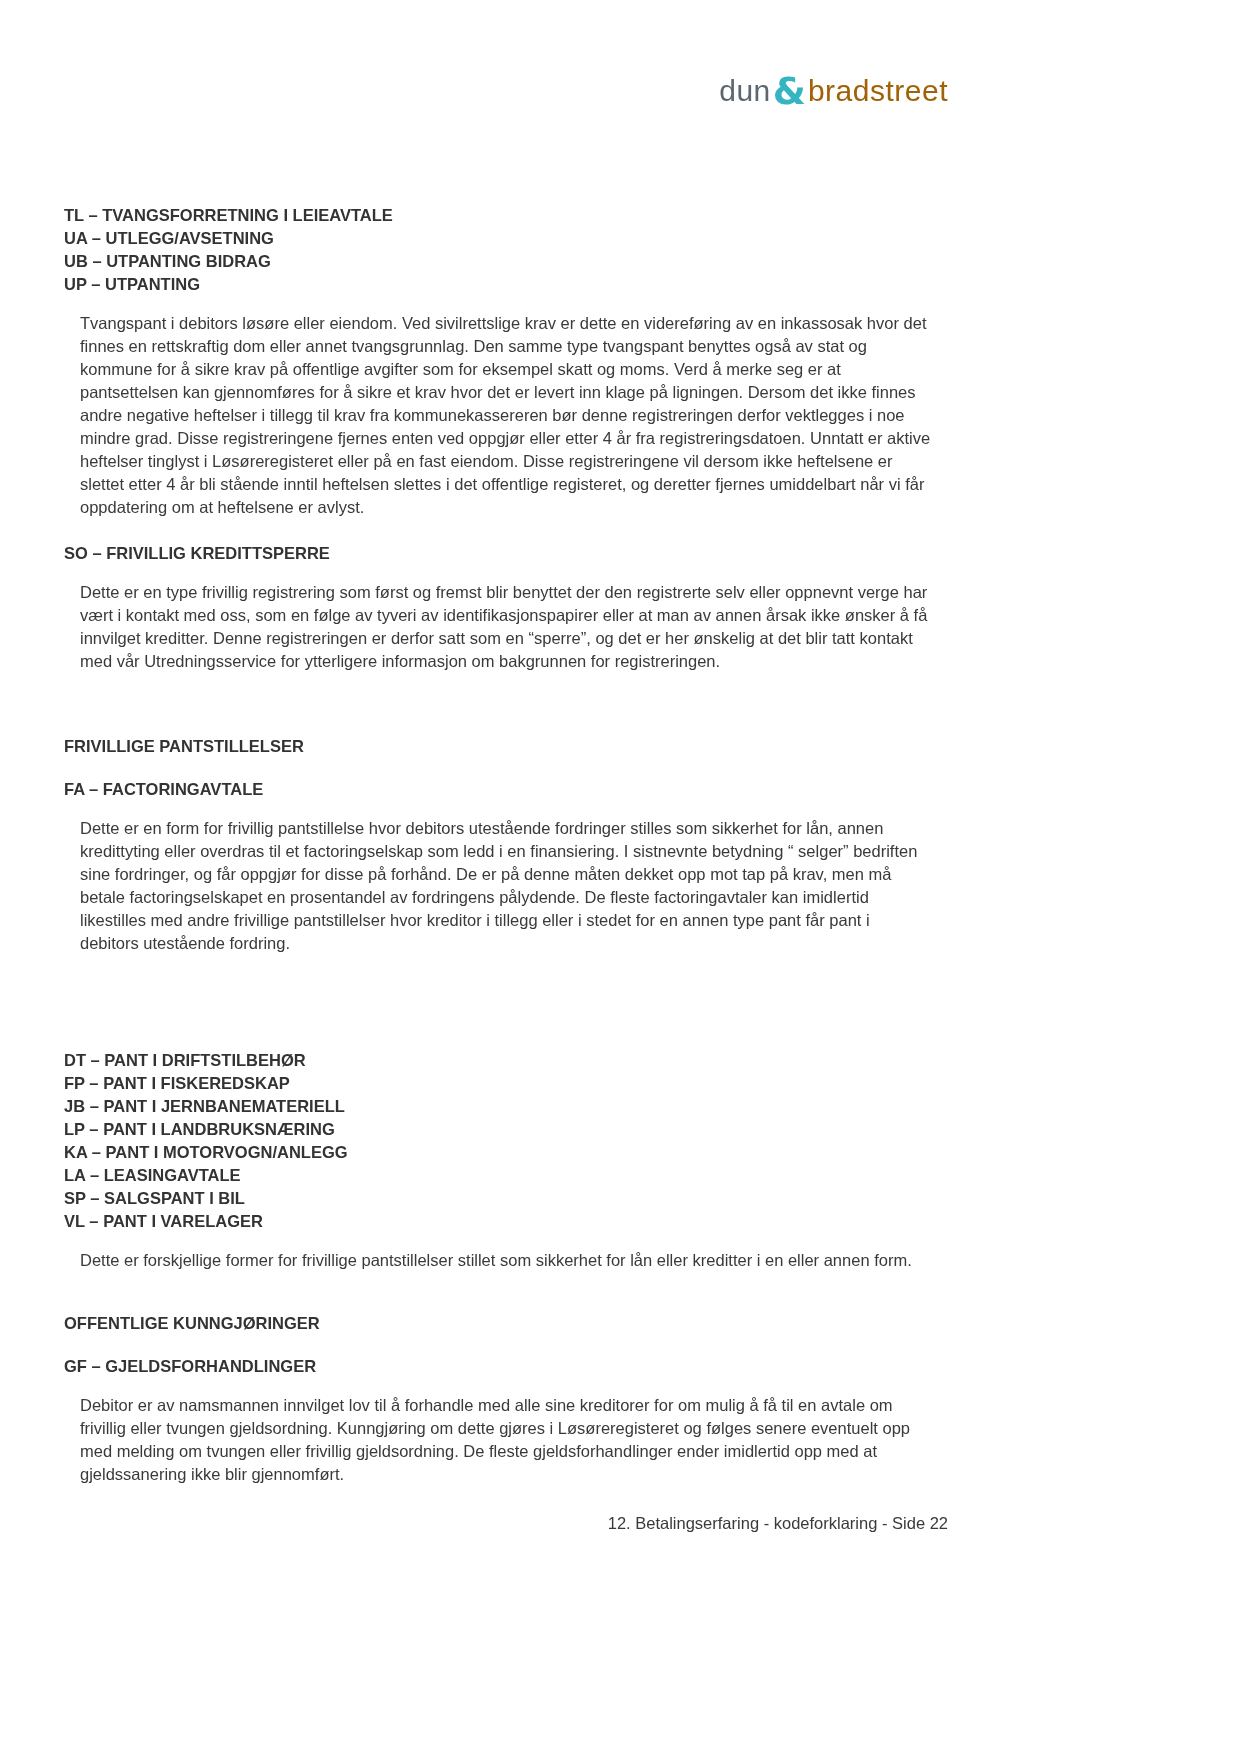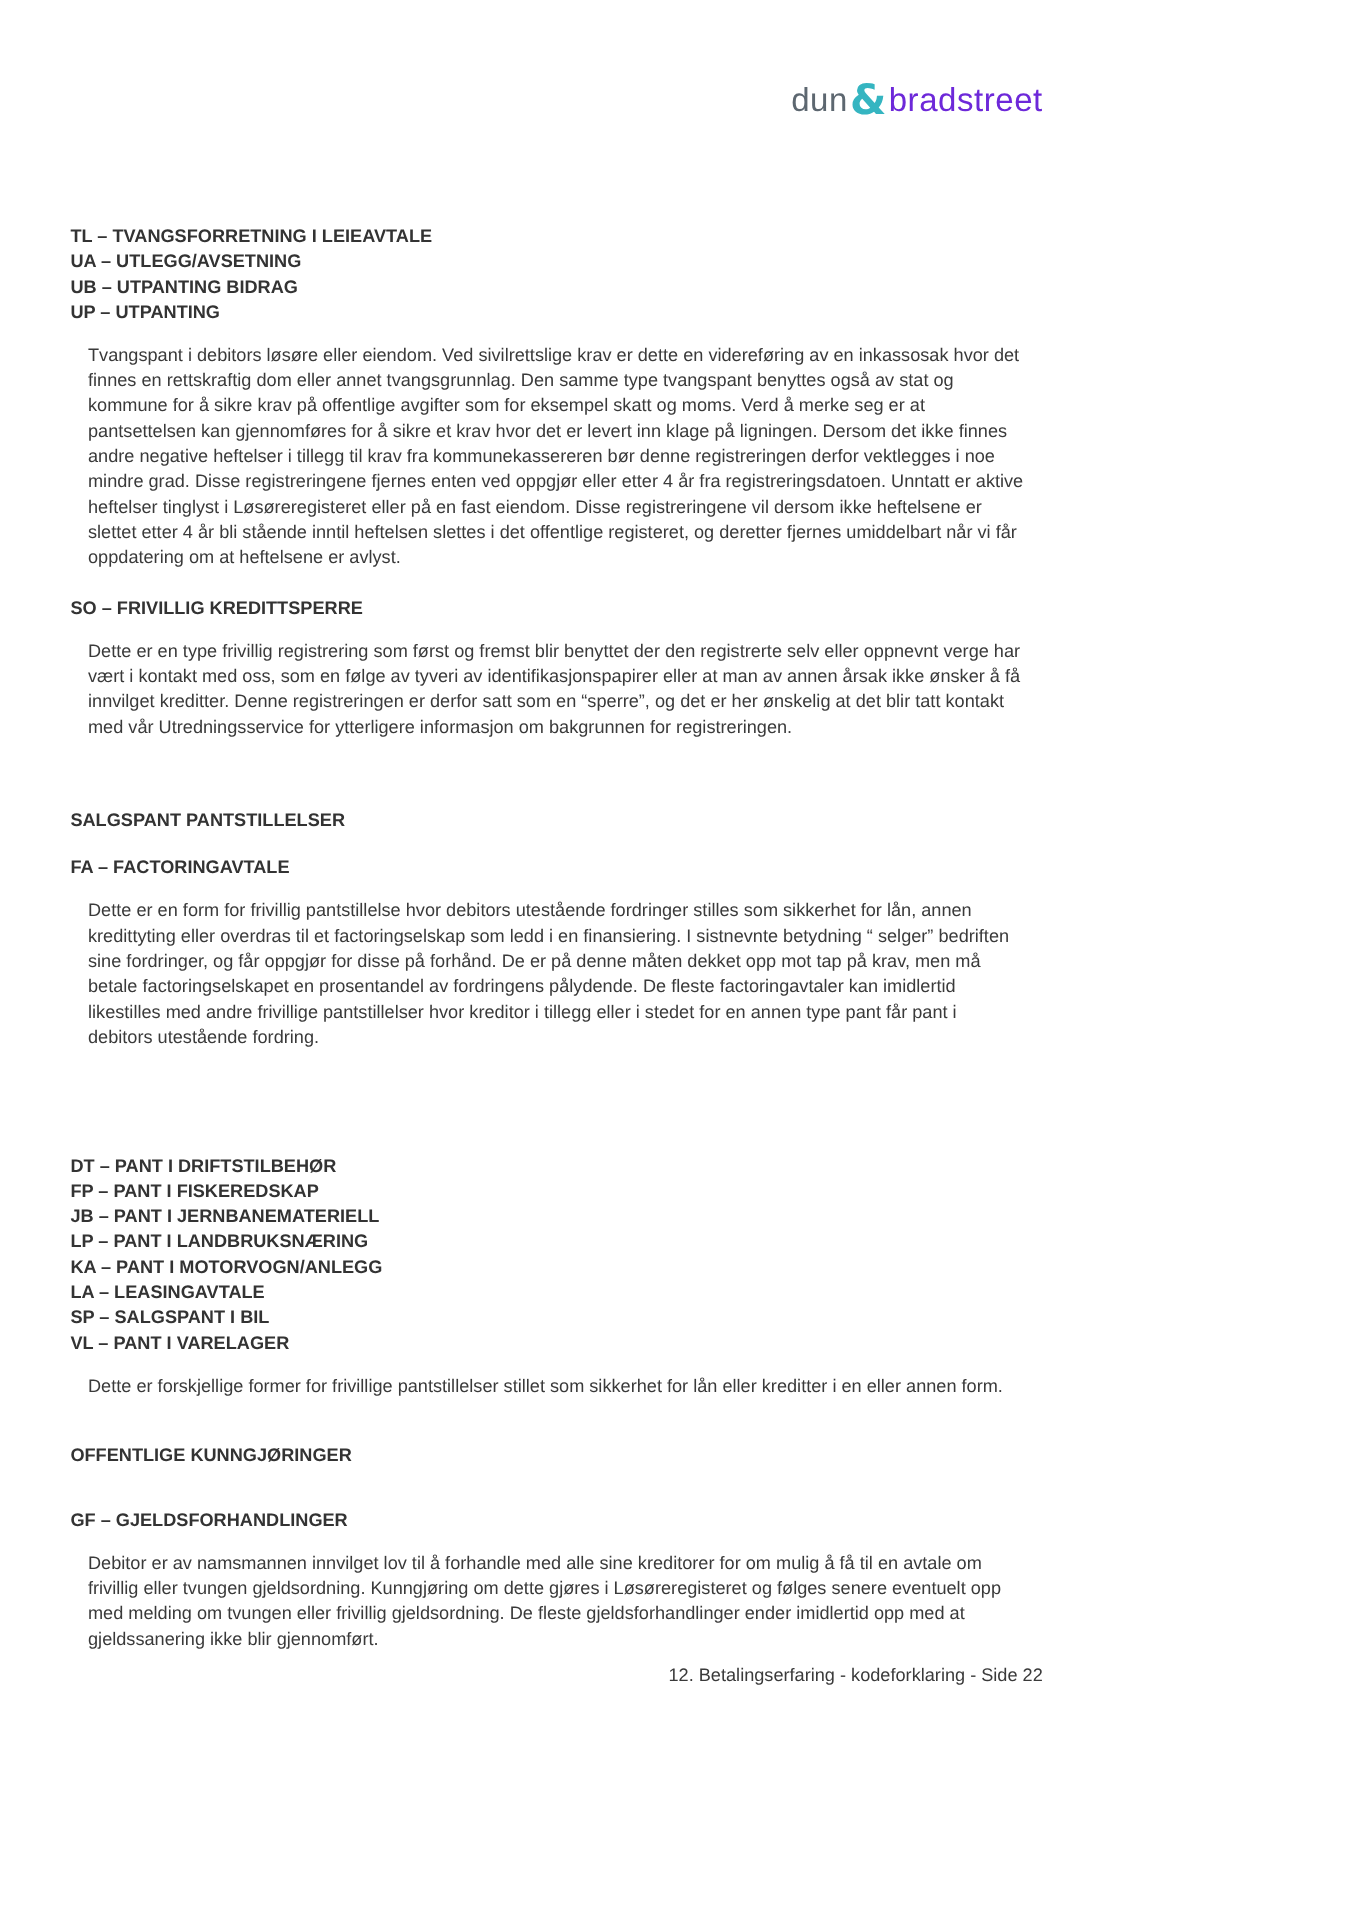--- a/index.html
+++ b/index.html
@@ -40,21 +40,21 @@
   .logo .amp {
     color: #35b5c1;
     font-size: 38px;
     font-family: "DejaVu Sans", sans-serif;
     font-weight: bold;
     margin: 0 2px;
     position: relative;
     top: 3px;
   }
   .logo .brad {
-    color: #6d28d9;
+    color: #a16207;
     font-size: 30px;
     letter-spacing: 0.5px;
   }
   .code-list { margin-top: 94px; }
   .code-line,
   .bold-heading,
   .section-heading {
     font-weight: bold;
     font-size: 16.5px;
     line-height: 23px;
@@ -64,21 +64,21 @@
     font-size: 16.5px;
     line-height: 23px;
     margin: 16px;
     color: #3a3a3a;
   }
   .mt-so       { margin-top: 23px; }
   .mt-section1 { margin-top: 62px; }
   .mt-fa       { margin-top: 20px; }
   .mt-codes2   { }
   .mt-section2 { margin-top: 40px; }
-  .mt-gf       { margin-top: 36px; }
+  .mt-gf       { margin-top: 20px; }
   .footer {
     position: absolute;
     left: 64px;
     top: 1512px;
     width: 884px;
     text-align: right;
     font-size: 16.5px;
     line-height: 23px;
     color: #3a3a3a;
   }
@@ -99,21 +99,21 @@
       <div class="code-line">TL – TVANGSFORRETNING I LEIEAVTALE</div>
       <div class="code-line">UA – UTLEGG/AVSETNING</div>
       <div class="code-line">UB – UTPANTING BIDRAG</div>
       <div class="code-line">UP – UTPANTING</div>
     </div>
     <p class="body">Tvangspant i debitors løsøre eller eiendom. Ved sivilrettslige krav er dette en videreføring av en inkassosak hvor det finnes en rettskraftig dom eller annet tvangsgrunnlag. Den samme type tvangspant benyttes også av stat og kommune for å sikre krav på offentlige avgifter som for eksempel skatt og moms. Verd å merke seg er at pantsettelsen kan gjennomføres for å sikre et krav hvor det er levert inn klage på ligningen. Dersom det ikke finnes andre negative heftelser i tillegg til krav fra kommunekassereren bør denne registreringen derfor vektlegges i noe mindre grad. Disse registreringene fjernes enten ved oppgjør eller etter 4 år fra registreringsdatoen. Unntatt er aktive heftelser tinglyst i Løsøreregisteret eller på en fast eiendom. Disse registreringene vil dersom ikke heftelsene er slettet etter 4 år bli stående inntil heftelsen slettes i det offentlige registeret, og deretter fjernes umiddelbart når vi får oppdatering om at heftelsene er avlyst.</p>
 
     <div class="bold-heading mt-so">SO – FRIVILLIG KREDITTSPERRE</div>
     <p class="body">Dette er en type frivillig registrering som først og fremst blir benyttet der den registrerte selv eller oppnevnt verge har vært i kontakt med oss, som en følge av tyveri av identifikasjonspapirer eller at man av annen årsak ikke ønsker å få innvilget kreditter. Denne registreringen er derfor satt som en “sperre”, og det er her ønskelig at det blir tatt kontakt med vår Utredningsservice for ytterligere informasjon om bakgrunnen for registreringen.</p>
 
-    <div class="section-heading mt-section1">SALGSPANT PANTSTILLELSER</div>
+    <div class="section-heading mt-section1">FRIVILLIGE PANTSTILLELSER</div>
 
     <div class="bold-heading mt-fa">FA – FACTORINGAVTALE</div>
     <p class="body">Dette er en form for frivillig pantstillelse hvor debitors utestående fordringer stilles som sikkerhet for lån, annen kredittyting eller overdras til et factoringselskap som ledd i en finansiering. I sistnevnte betydning “ selger” bedriften sine fordringer, og får oppgjør for disse på forhånd. De er på denne måten dekket opp mot tap på krav, men må betale factoringselskapet en prosentandel av fordringens pålydende. De fleste factoringavtaler kan imidlertid likestilles med andre frivillige pantstillelser hvor kreditor i tillegg eller i stedet for en annen type pant får pant i debitors utestående fordring.</p>
 
     <div class="code-list mt-codes2">
       <div class="code-line">DT – PANT I DRIFTSTILBEHØR</div>
       <div class="code-line">FP – PANT I FISKEREDSKAP</div>
       <div class="code-line">JB – PANT I JERNBANEMATERIELL</div>
       <div class="code-line">LP – PANT I LANDBRUKSNÆRING</div>
       <div class="code-line">KA – PANT I MOTORVOGN/ANLEGG</div>

